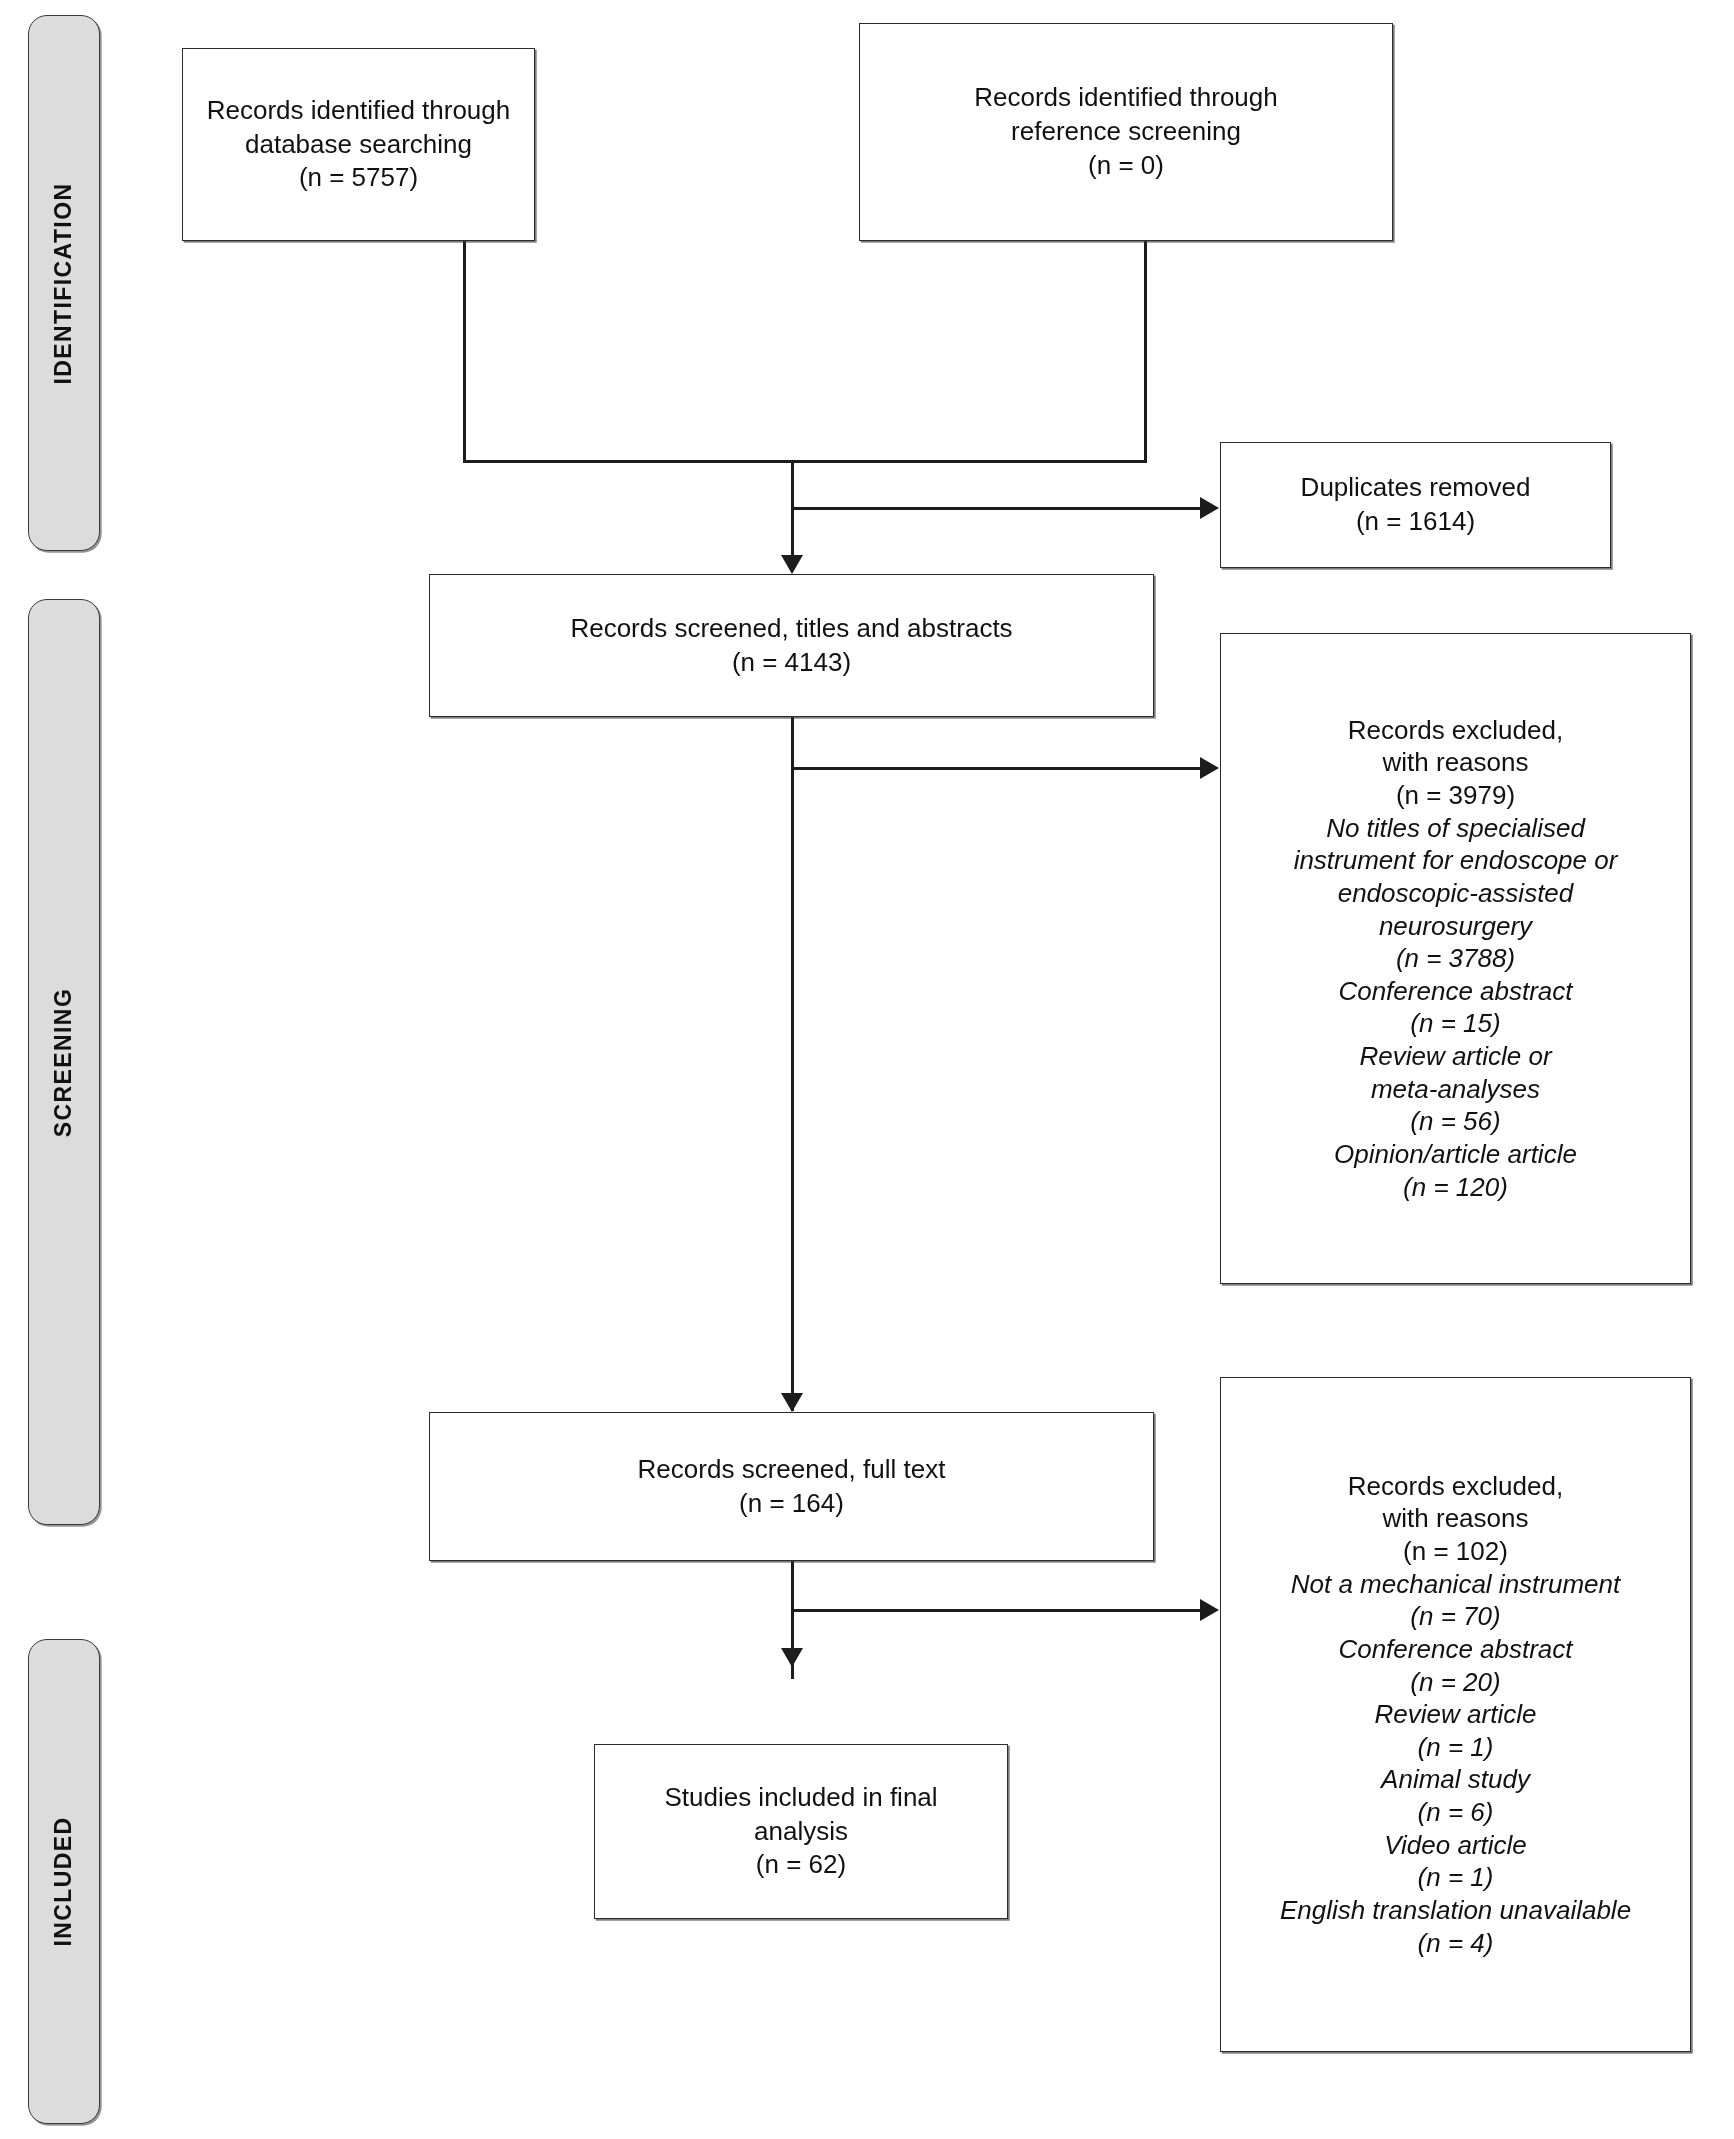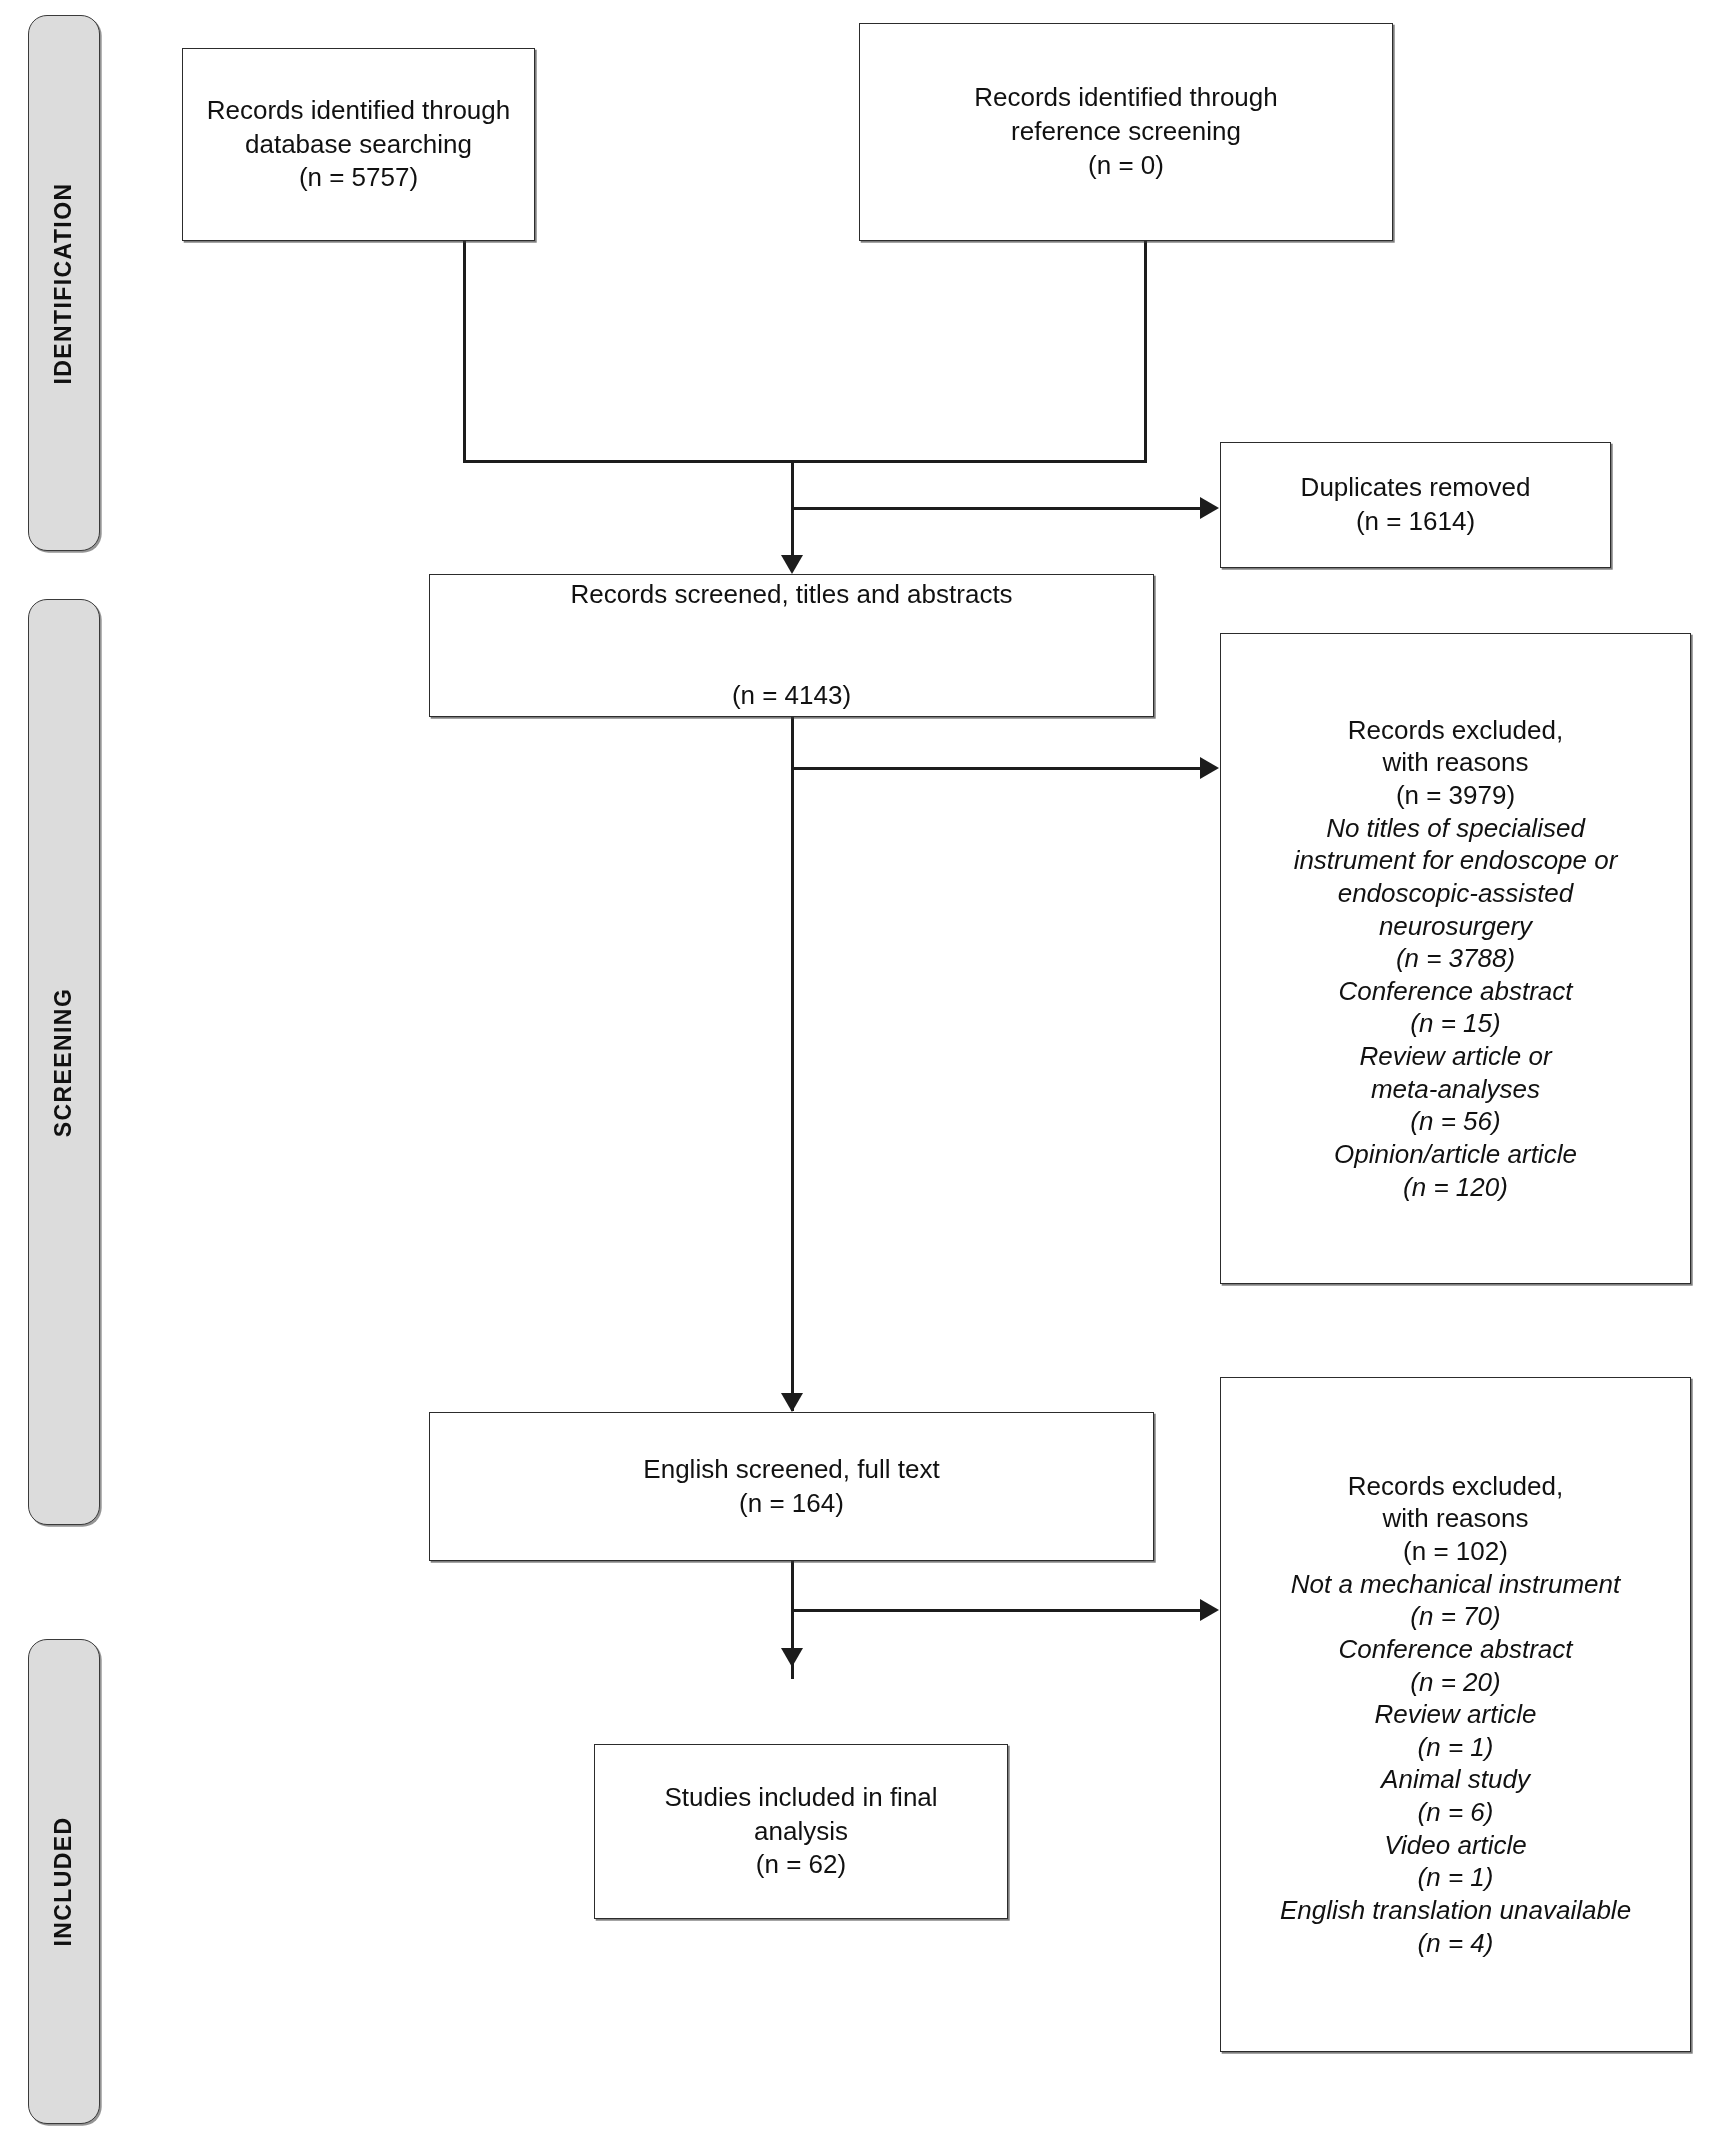--- a/index.html
+++ b/index.html
@@ -136,21 +136,21 @@
     <div class="line">Records identified through</div>
     <div class="line">reference screening</div>
     <div class="line">(n = 0)</div>
   </div>
 
   <div class="flow-box" style="left:1220px; top:442px; width:391px; height:126px;">
     <div class="line">Duplicates removed</div>
     <div class="line">(n = 1614)</div>
   </div>
 
-  <div class="flow-box" style="left:429px; top:574px; width:725px; height:143px;justify-content:space-between;">
+  <div class="flow-box" style="left:429px; top:574px; width:725px; height:143px;">
     <div class="line">Records screened, titles and abstracts</div>
     <div class="line">(n = 4143)</div>
   </div>
 
   <div class="flow-box packed" style="left:1220px; top:633px; width:471px; height:651px;">
     <div class="line">Records excluded,</div>
     <div class="line">with reasons</div>
     <div class="line">(n = 3979)</div>
 
     <div class="line reason">No titles of specialised</div>
@@ -164,21 +164,21 @@
 
     <div class="line reason">Review article or</div>
     <div class="line reason">meta-analyses</div>
     <div class="line reason">(n = 56)</div>
 
     <div class="line reason">Opinion/article article</div>
     <div class="line reason">(n = 120)</div>
   </div>
 
   <div class="flow-box" style="left:429px; top:1412px; width:725px; height:149px;">
-    <div class="line">English screened, full text</div>
+    <div class="line">Records screened, full text</div>
     <div class="line">(n = 164)</div>
   </div>
 
   <div class="flow-box packed" style="left:1220px; top:1377px; width:471px; height:675px;">
     <div class="line">Records excluded,</div>
     <div class="line">with reasons</div>
     <div class="line">(n = 102)</div>
 
     <div class="line reason">Not a mechanical instrument</div>
     <div class="line reason">(n = 70)</div>

